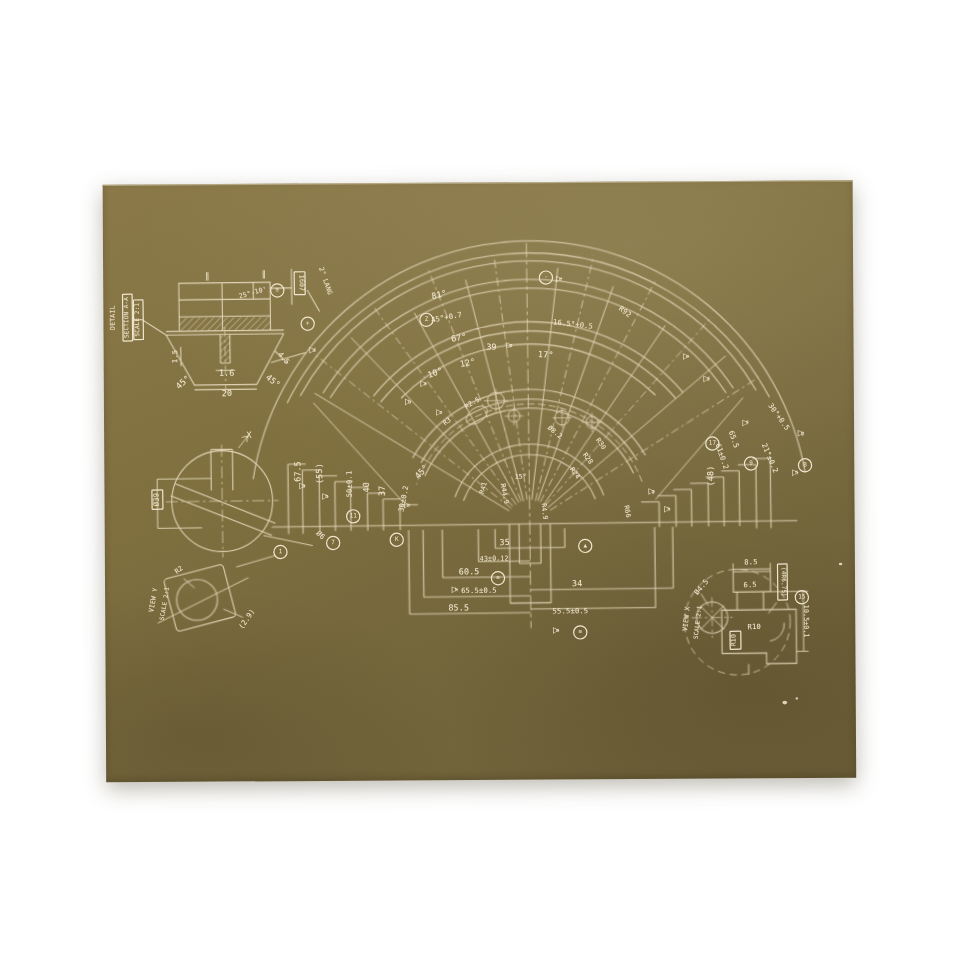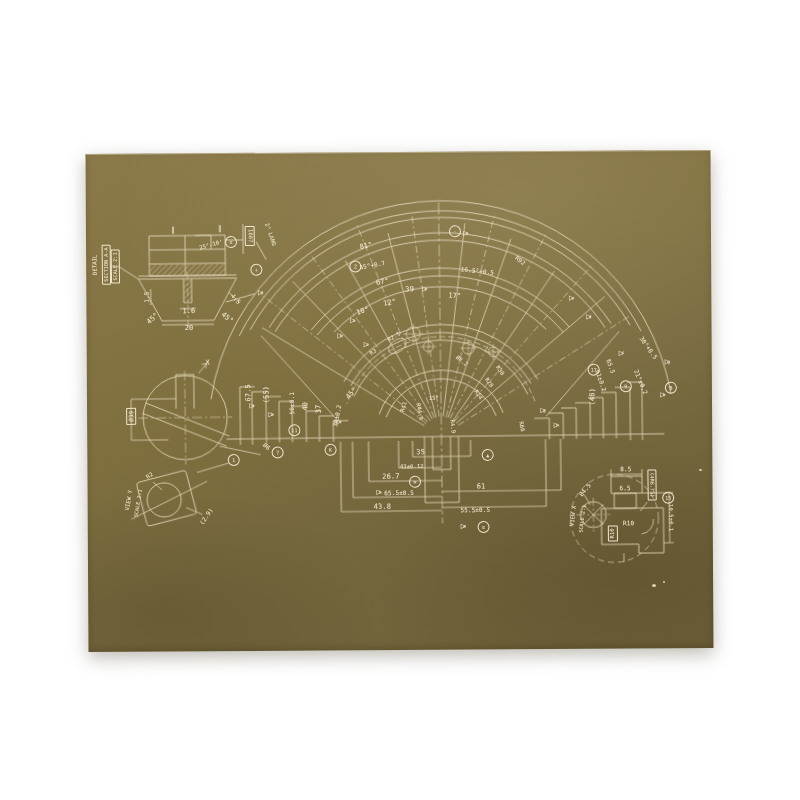--- a/index.html
+++ b/index.html
@@ -138,24 +138,24 @@
         <span class="lbl" style="font-size: 7px; left: 593px; top: 399px; transform: translate(-50%, -50%) rotate(-90deg);">(48)</span>
         <span class="lbl" style="font-size: 7px; left: 249px; top: 391px; transform: translate(-50%, -50%) rotate(-90deg);">67.5</span>
         <span class="lbl" style="font-size: 7px; left: 267px; top: 393px; transform: translate(-50%, -50%) rotate(-90deg);">(55)</span>
         <span class="lbl" style="font-size: 6px; left: 292px; top: 402px; transform: translate(-50%, -50%) rotate(-90deg);">50±0.1</span>
         <span class="lbl" style="font-size: 7px; left: 306px; top: 405px; transform: translate(-50%, -50%) rotate(-90deg);">40</span>
         <span class="lbl" style="font-size: 7px; left: 319px; top: 408px; transform: translate(-50%, -50%) rotate(-90deg);">37</span>
         <span class="lbl" style="font-size: 6px; left: 337px; top: 415px; transform: translate(-50%, -50%) rotate(-78deg);">30±0.2</span>
         <span class="lbl" style="font-size: 7px; left: 352px; top: 393px; transform: translate(-50%, -50%) rotate(-48deg);">45°</span>
         <span class="lbl" style="font-size: 7px; left: 420px; top: 453px; transform: translate(-50%, -50%) rotate(0deg);">35</span>
         <span class="lbl" style="font-size: 5.5px; left: 411px; top: 467px; transform: translate(-50%, -50%) rotate(0deg);">43±0.12</span>
-        <span class="lbl" style="font-size: 7px; left: 390px; top: 477px; transform: translate(-50%, -50%) rotate(0deg);">26.7</span>
+        <span class="lbl" style="font-size: 7px; left: 390px; top: 477px; transform: translate(-50%, -50%) rotate(0deg);">60.5</span>
         <span class="lbl" style="font-size: 6px; left: 398px; top: 493px; transform: translate(-50%, -50%) rotate(0deg);">65.5±0.5</span>
-        <span class="lbl" style="font-size: 7px; left: 381px; top: 507px; transform: translate(-50%, -50%) rotate(0deg);">43.8</span>
-        <span class="lbl" style="font-size: 7px; left: 480px; top: 488px; transform: translate(-50%, -50%) rotate(0deg);">61</span>
+        <span class="lbl" style="font-size: 7px; left: 381px; top: 507px; transform: translate(-50%, -50%) rotate(0deg);">85.5</span>
+        <span class="lbl" style="font-size: 7px; left: 480px; top: 488px; transform: translate(-50%, -50%) rotate(0deg);">34</span>
         <span class="lbl" style="font-size: 6px; left: 474px; top: 511px; transform: translate(-50%, -50%) rotate(0deg);">55.5±0.5</span>
         <span class="lbl" style="font-size: 5.5px; left: 489px; top: 384px; transform: translate(-50%, -50%) rotate(55deg);">R28</span>
         <span class="lbl" style="font-size: 5.5px; left: 500px; top: 372px; transform: translate(-50%, -50%) rotate(55deg);">R30</span>
         <span class="lbl" style="font-size: 5.5px; left: 478px; top: 396px; transform: translate(-50%, -50%) rotate(55deg);">R24</span>
         <span class="lbl" style="font-size: 5.5px; left: 419px; top: 412px; transform: translate(-50%, -50%) rotate(80deg);">R44.9</span>
         <span class="lbl" style="font-size: 5.5px; left: 404px; top: 407px; transform: translate(-50%, -50%) rotate(-75deg);">R41</span>
         <span class="lbl" style="font-size: 5.5px; left: 434px; top: 399px; transform: translate(-50%, -50%) rotate(0deg);">15°</span>
         <span class="lbl" style="font-size: 5.5px; left: 452px; top: 427px; transform: translate(-50%, -50%) rotate(85deg);">R4.9</span>
         <span class="lbl" style="font-size: 5.5px; left: 521px; top: 428px; transform: translate(-50%, -50%) rotate(80deg);">R66</span>
         <span class="lbl" style="font-size: 5.5px; left: 374px; top: 352px; transform: translate(-50%, -50%) rotate(-35deg);">R3</span>

